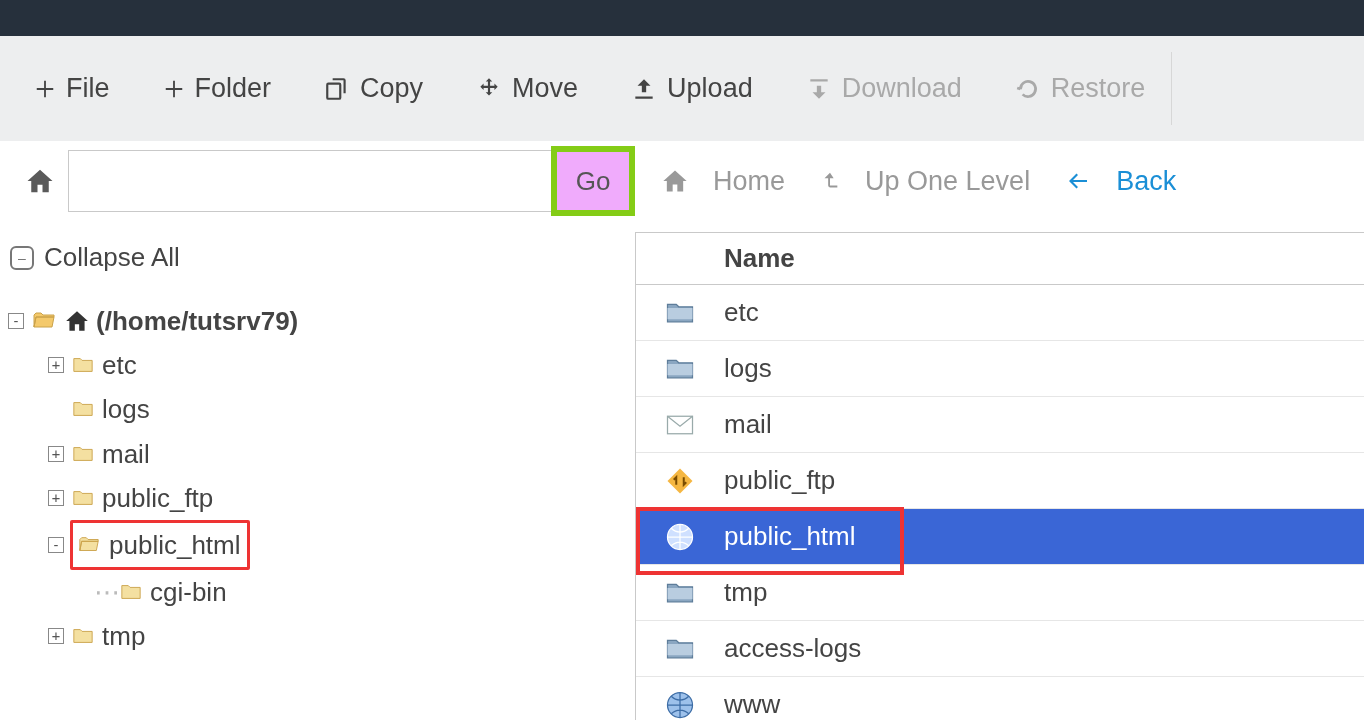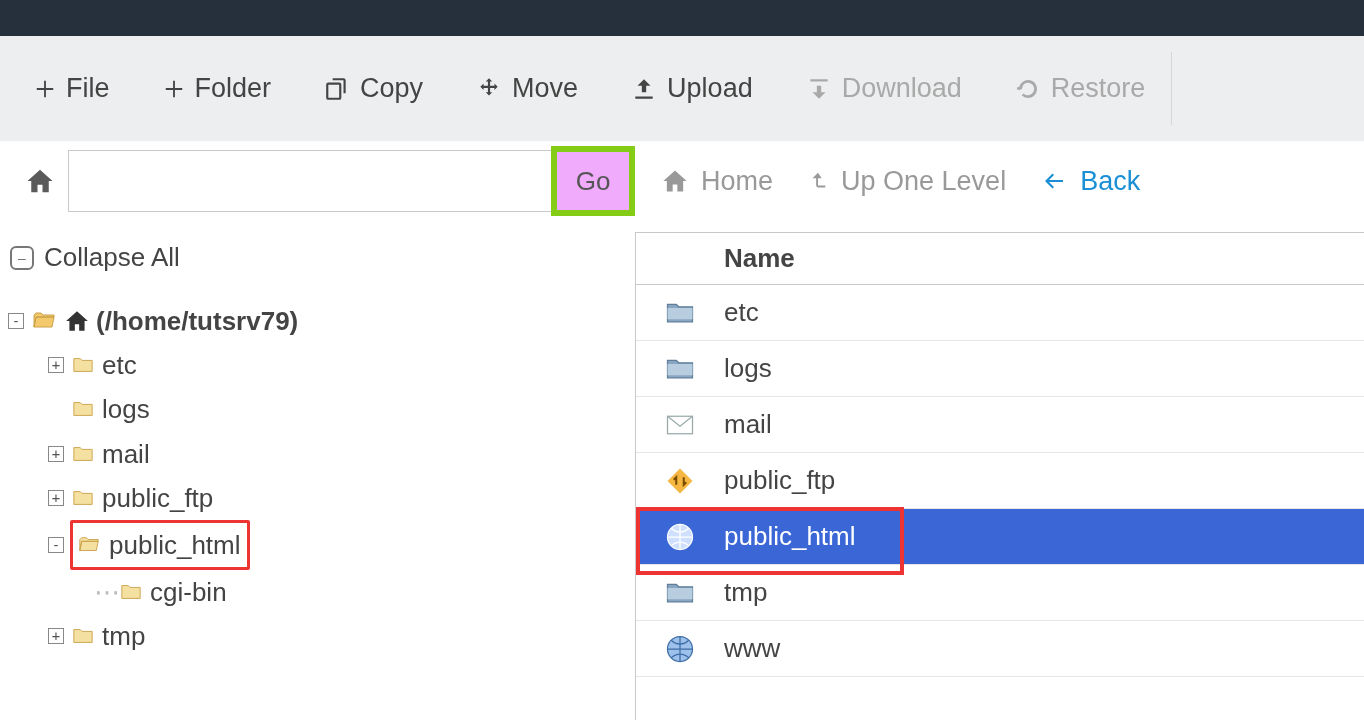--- a/index.html
+++ b/index.html
@@ -9,21 +9,21 @@
   .toolbar .btn{display:flex;align-items:center;gap:10px;padding:0 26px;height:100%;font-size:27px;color:#444;cursor:pointer;border-right:1px solid rgba(0,0,0,0)}
   .toolbar .btn:last-child{border-right:1px solid #d7d7d7}
   .toolbar .btn.disabled{color:#a9a9a9}
   .toolbar .btn .icn{font-size:25px;display:inline-flex;align-items:center;justify-content:center}
   .navrow{height:78px;display:flex}
   .navleft{width:635px;display:flex;align-items:center;padding:10px 0 10px 10px;gap:0}
   .homebtn{width:58px;height:62px;display:flex;align-items:center;justify-content:center;font-size:30px;color:#5a5a5a;border:1px solid transparent;border-right:none;cursor:pointer}
   .path-input{flex:1;height:62px;border:1px solid #c9c9c9;border-right:none;font-size:22px;padding:0 12px;outline:none}
   .gobtn{width:84px;height:70px;border:6px solid #84cc16;background:#f0abfc;font-size:26px;color:#555;cursor:pointer}
   .navright{flex:1;display:flex;align-items:center;gap:34px;padding-left:26px}
-  .navbtn{display:flex;align-items:center;gap:12px;font-size:27px;color:#999;cursor:pointer}
+  .navbtn{display:flex;align-items:center;gap:24px;font-size:27px;color:#999;cursor:pointer}
   .navbtn.active{color:#1b8fd6}
   .navbtn .icn{font-size:26px}
   .main{display:flex;height:calc(720px - 36px - 106px - 78px)}
   .sidebar{width:635px;padding:18px 8px;font-size:26px;color:#444}
   .collapse-all{display:flex;align-items:center;gap:10px;padding:4px 2px;cursor:pointer;margin-bottom:22px}
   .collapse-all .icn{display:inline-flex;width:24px;height:24px;border:2px solid #777;border-radius:6px;align-items:center;justify-content:center;font-size:14px;color:#777}
   .tree{font-size:26px;line-height:1.7}
   .tree ul{list-style:none}
   .tree .node{display:flex;align-items:center;gap:6px;white-space:nowrap}
   .tree .tw{display:inline-flex;width:16px;height:16px;border:1px solid #888;background:#fff;align-items:center;justify-content:center;font-size:14px;color:#555;font-family:monospace;line-height:1}
@@ -311,20 +311,29 @@
             <svg width="34" height="30" viewBox="0 0 24 24">
               <path fill="#8aa6c1" stroke="#5e7d9a" d="M2 5h7l2 2h11v12H2z"></path>
               <path fill="#b9cde0" d="M2 8h20v9H2z"></path>
             </svg>
           </div>
           <div>tmp</div>
         </div>
         <div class="row">
           <div class="icell">
             <svg width="34" height="30" viewBox="0 0 24 24">
+              <path fill="#8aa6c1" stroke="#5e7d9a" d="M2 5h7l2 2h11v12H2z"></path>
+              <path fill="#b9cde0" d="M2 8h20v9H2z"></path>
+            </svg>
+          </div>
+          <div>access-logs</div>
+        </div>
+        <div class="row">
+          <div class="icell">
+            <svg width="34" height="30" viewBox="0 0 24 24">
               <circle cx="12" cy="12" r="10" fill="#9dc1eb" stroke="#3d6da6"></circle>
               <path d="M2 12h20M12 2v20M5 5c4 4 10 4 14 0M5 19c4-4 10-4 14 0" stroke="#3d6da6" fill="none"></path>
             </svg>
           </div>
           <div>www</div>
         </div>
       </div>
   </div>
 
 </div>

